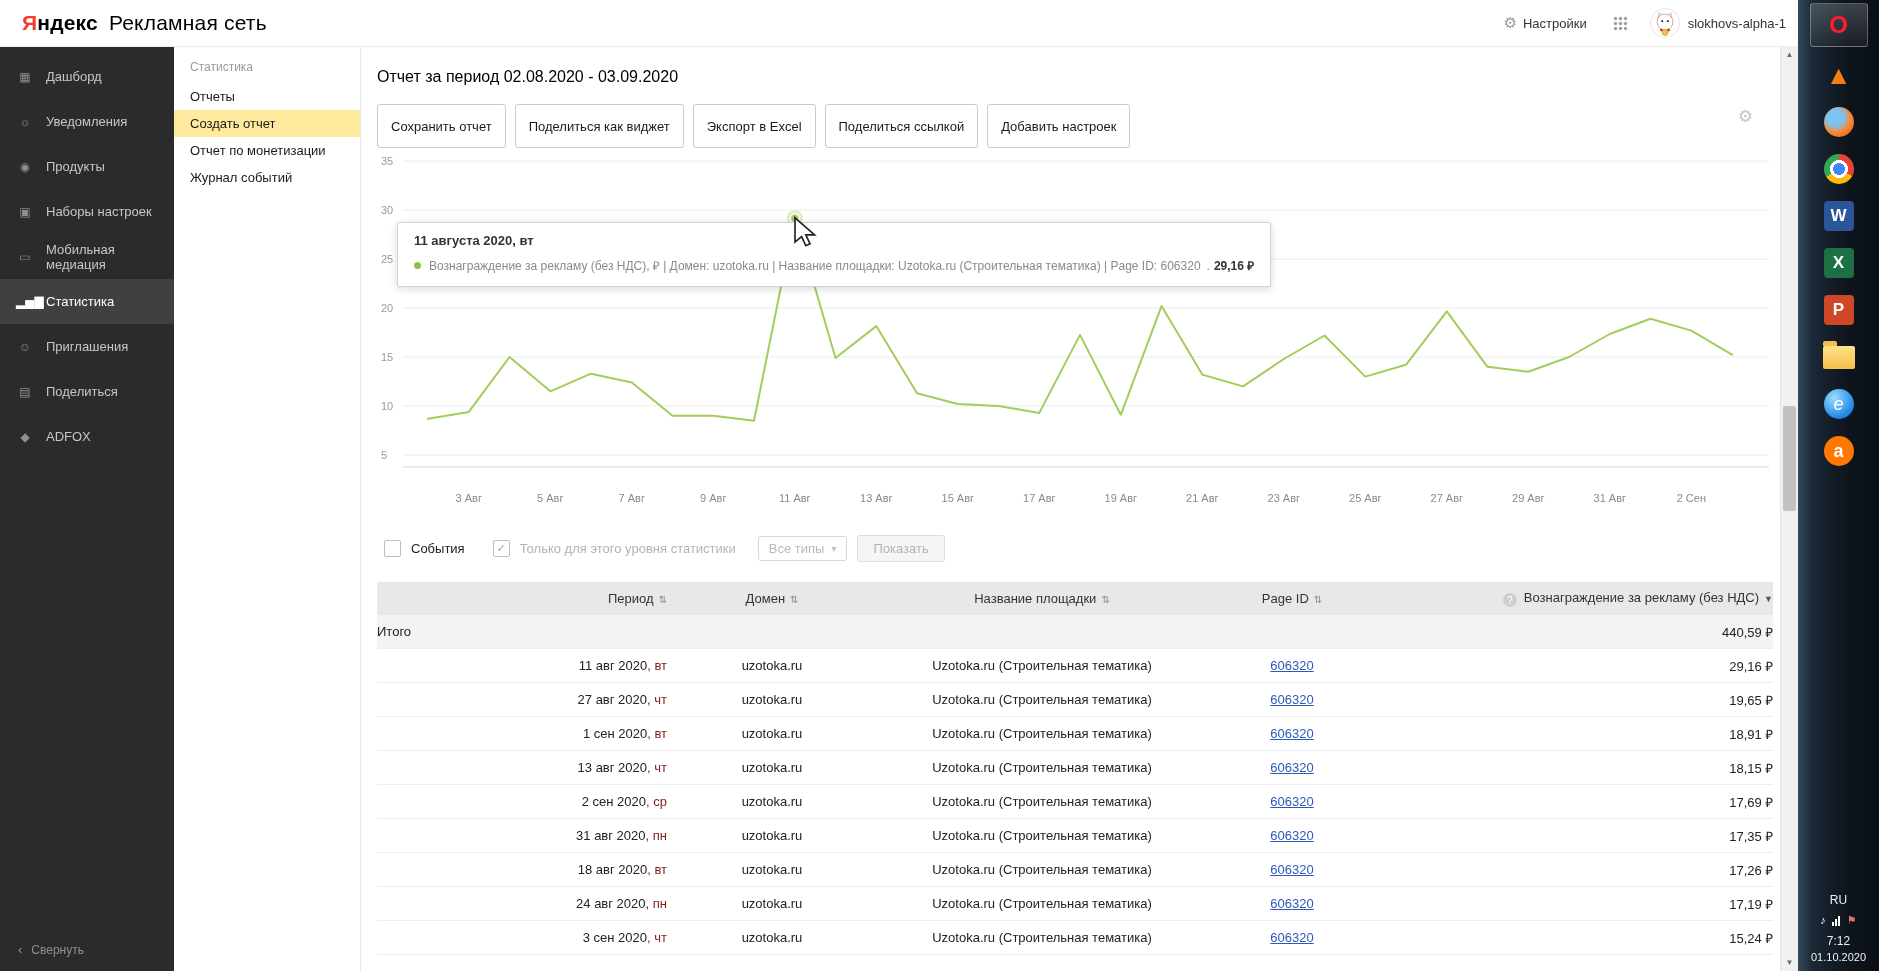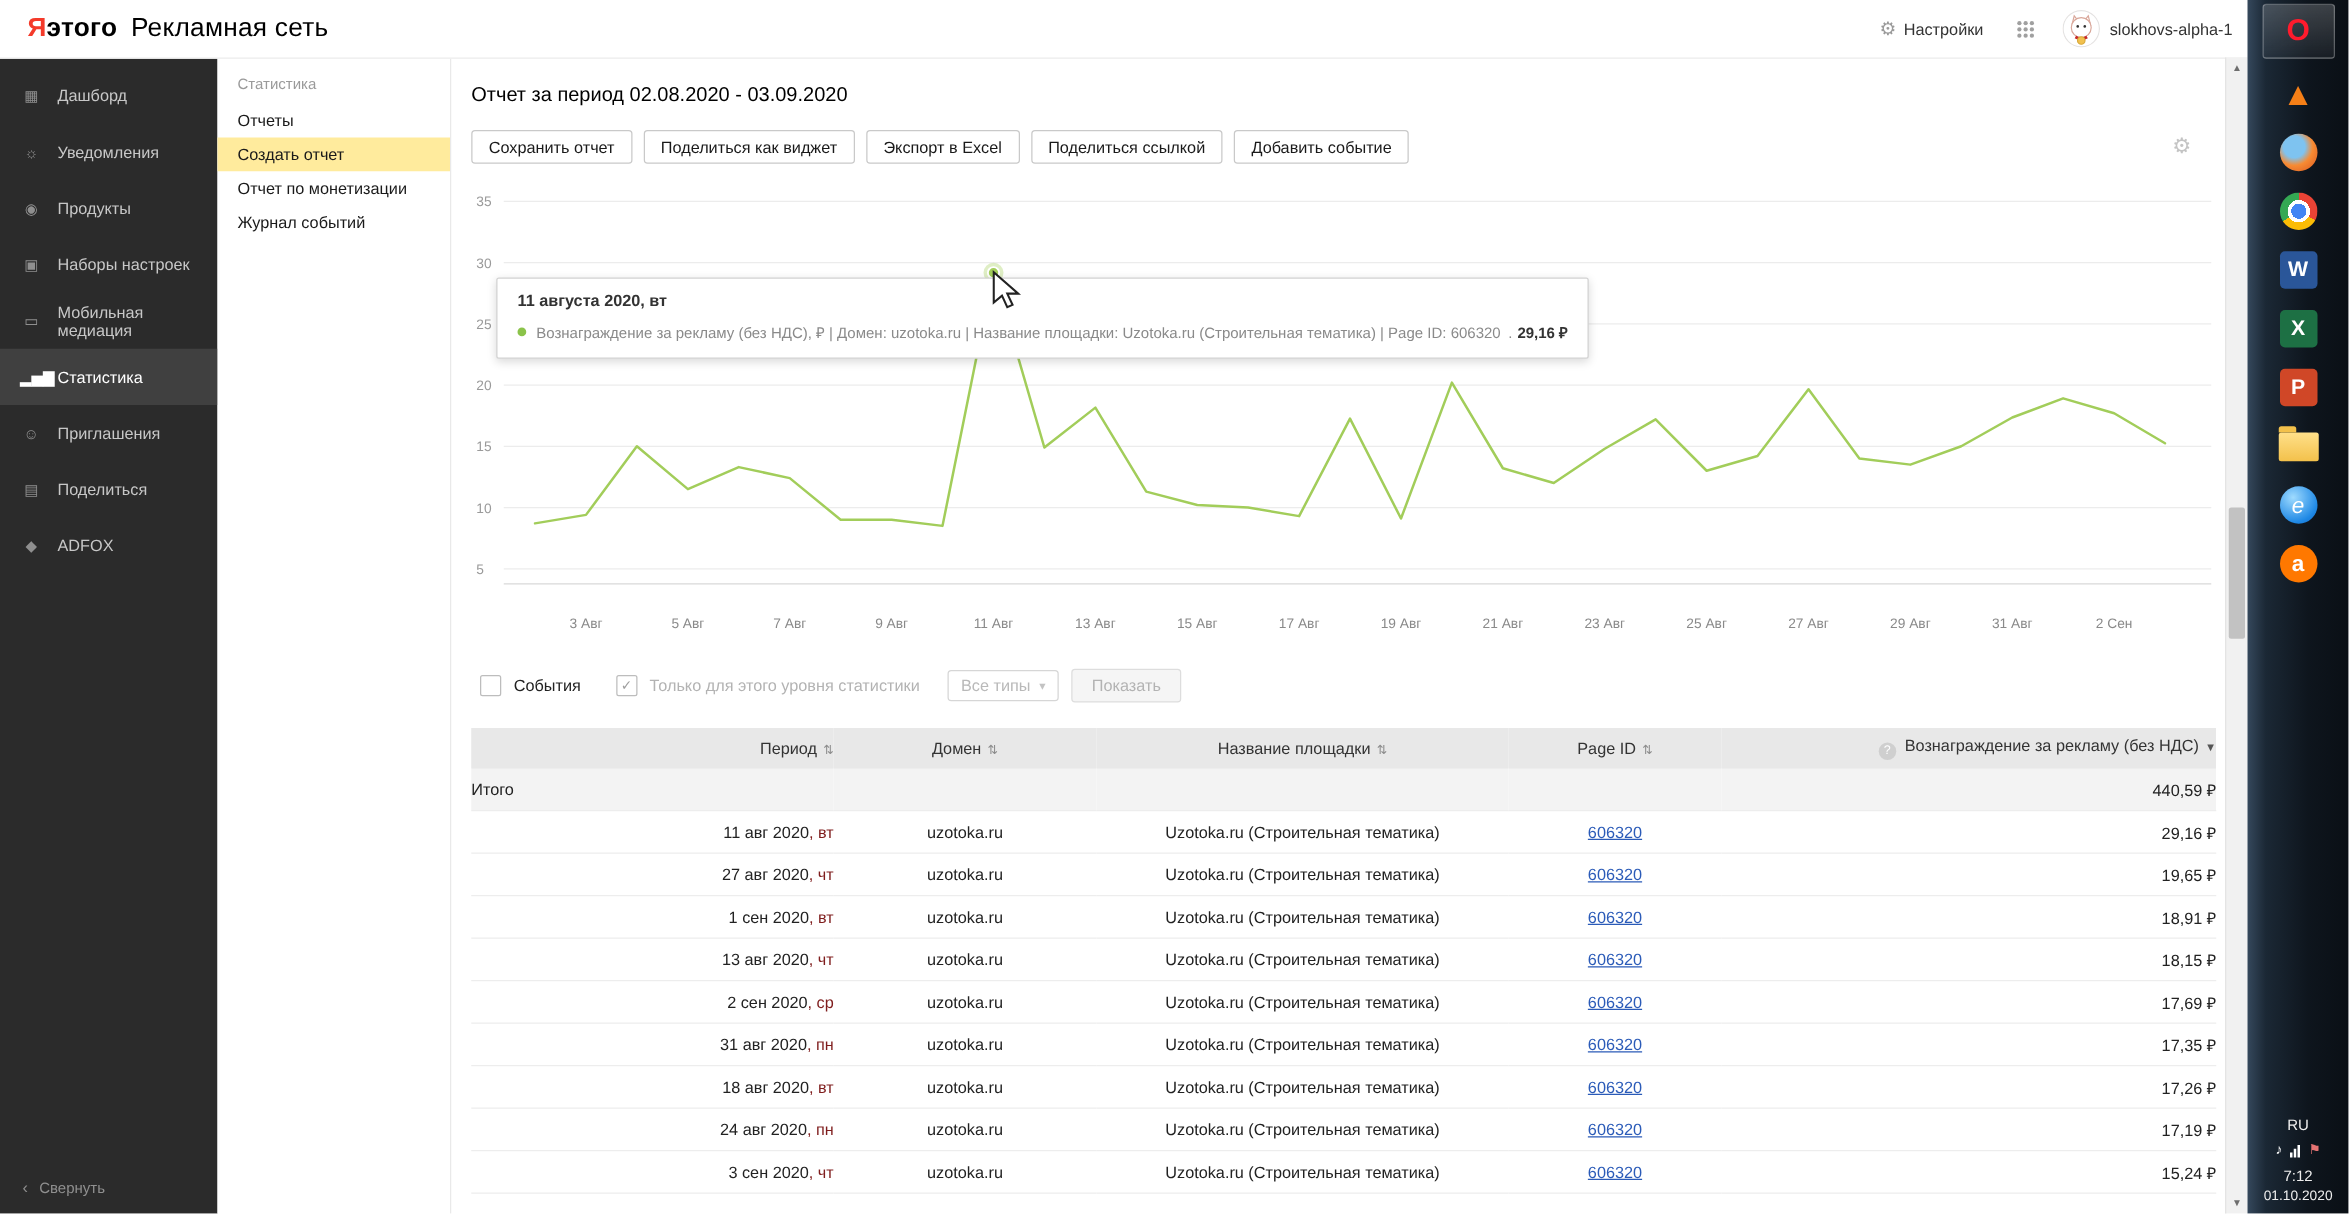--- a/index.html
+++ b/index.html
@@ -32,21 +32,21 @@
   
   #submenu{position:absolute;left:174px;top:46px;width:186px;bottom:0;background:#fff;border-right:1px solid #e9e9e9;z-index:5;}
   .sub-title{margin:14px 16px 9px;font-size:12px;color:#9a9a9a;}
   .sub-item{line-height:27px;padding:0 16px;font-size:13px;color:#1a1a1a;cursor:pointer;white-space:nowrap;}
   .sub-item.active{background:#ffeb9d;}
 
   
   #main{position:absolute;left:360px;top:46px;width:1421px;bottom:0;background:#fff;overflow:hidden;}
   #report-title{position:absolute;left:17px;top:22px;margin:0;font-size:16px;font-weight:normal;color:#000;}
   #toolbar{position:absolute;left:17px;top:58px;display:flex;gap:9px;}
-  .tb-btn{height:27px;padding:0 13px;background:#fff;border:1px solid #c9c9c9;border-radius:3px;font-size:13px;color:#1a1a1a;font-family:inherit;cursor:pointer;white-space:nowrap;}
+  .tb-btn{height:44px;padding:0 13px;background:#fff;border:1px solid #c9c9c9;border-radius:3px;font-size:13px;color:#1a1a1a;font-family:inherit;cursor:pointer;white-space:nowrap;}
   #report-settings{position:absolute;right:28px;top:60px;color:#c4c4c4;font-size:17px;cursor:pointer;}
 
   
   #chart{position:absolute;left:17px;top:104px;width:1396px;height:380px;}
   #chart-svg{position:absolute;left:0;top:0;font-family:"Liberation Sans",sans-serif;}
   #tooltip{position:absolute;left:20px;top:72px;background:#fff;border:1px solid #d2d2d2;border-radius:2px;box-shadow:0 2px 8px rgba(0,0,0,.15);padding:10px 16px 12px;white-space:nowrap;z-index:5;}
   .tt-title{font-size:13px;font-weight:bold;color:#333;margin-bottom:9px;}
   .tt-row{font-size:12px;color:#8a8a8a;display:flex;align-items:center;}
   .tt-dot{width:7px;height:7px;border-radius:50%;background:#8bc34a;margin-right:8px;flex:0 0 7px;}
   .tt-sep{margin:0 4px 0 6px;color:#8a8a8a;}
@@ -113,21 +113,21 @@
   .tray .clock{font-size:12px;cursor:default;}
   .tray .date{font-size:11px;margin-top:3px;cursor:default;}
 </style>
 </head>
 <body>
 
 <div id="screen">
 
   <header id="app-header">
     <div class="logo">
-      <span class="ya">Я</span><span class="rest">этого</span>
+      <span class="ya">Я</span><span class="rest">ндекс</span>
       <span class="product">Рекламная сеть</span>
     </div>
     <div class="header-right">
       <span class="gear">⚙</span>
       <span class="hdr-link">Настройки</span>
       <span class="apps-grid">
         <svg width="15" height="15" viewBox="0 0 15 15">
             <g fill="#a0a0a0">
               <circle cx="2.5" cy="2.5" r="1.7"></circle>
               <circle cx="7.5" cy="2.5" r="1.7"></circle>
@@ -212,21 +212,21 @@
       </div>
   </nav>
 
   <main id="main">
     <h1 id="report-title">Отчет за период 02.08.2020 - 03.09.2020</h1>
     <div id="toolbar">
         <button class="tb-btn">Сохранить отчет</button>
         <button class="tb-btn">Поделиться как виджет</button>
         <button class="tb-btn">Экспорт в Excel</button>
         <button class="tb-btn">Поделиться ссылкой</button>
-        <button class="tb-btn">Добавить событие</button>
+        <button class="tb-btn">Добавить настроек</button>
       </div>
     <span id="report-settings">⚙</span>
 
     <div id="chart">
       <svg id="chart-svg" width="1396" height="380" viewBox="0 0 1396 380">
           <line x1="26" x2="1392" y1="305.0" y2="305.0" stroke="#ececec" stroke-width="1"></line>
           <text x="4" y="309.0" font-size="11" fill="#9a9a9a">5</text>
           <line x1="26" x2="1392" y1="256.0" y2="256.0" stroke="#ececec" stroke-width="1"></line>
           <text x="4" y="260.0" font-size="11" fill="#9a9a9a">10</text>
           <line x1="26" x2="1392" y1="207.0" y2="207.0" stroke="#ececec" stroke-width="1"></line>

